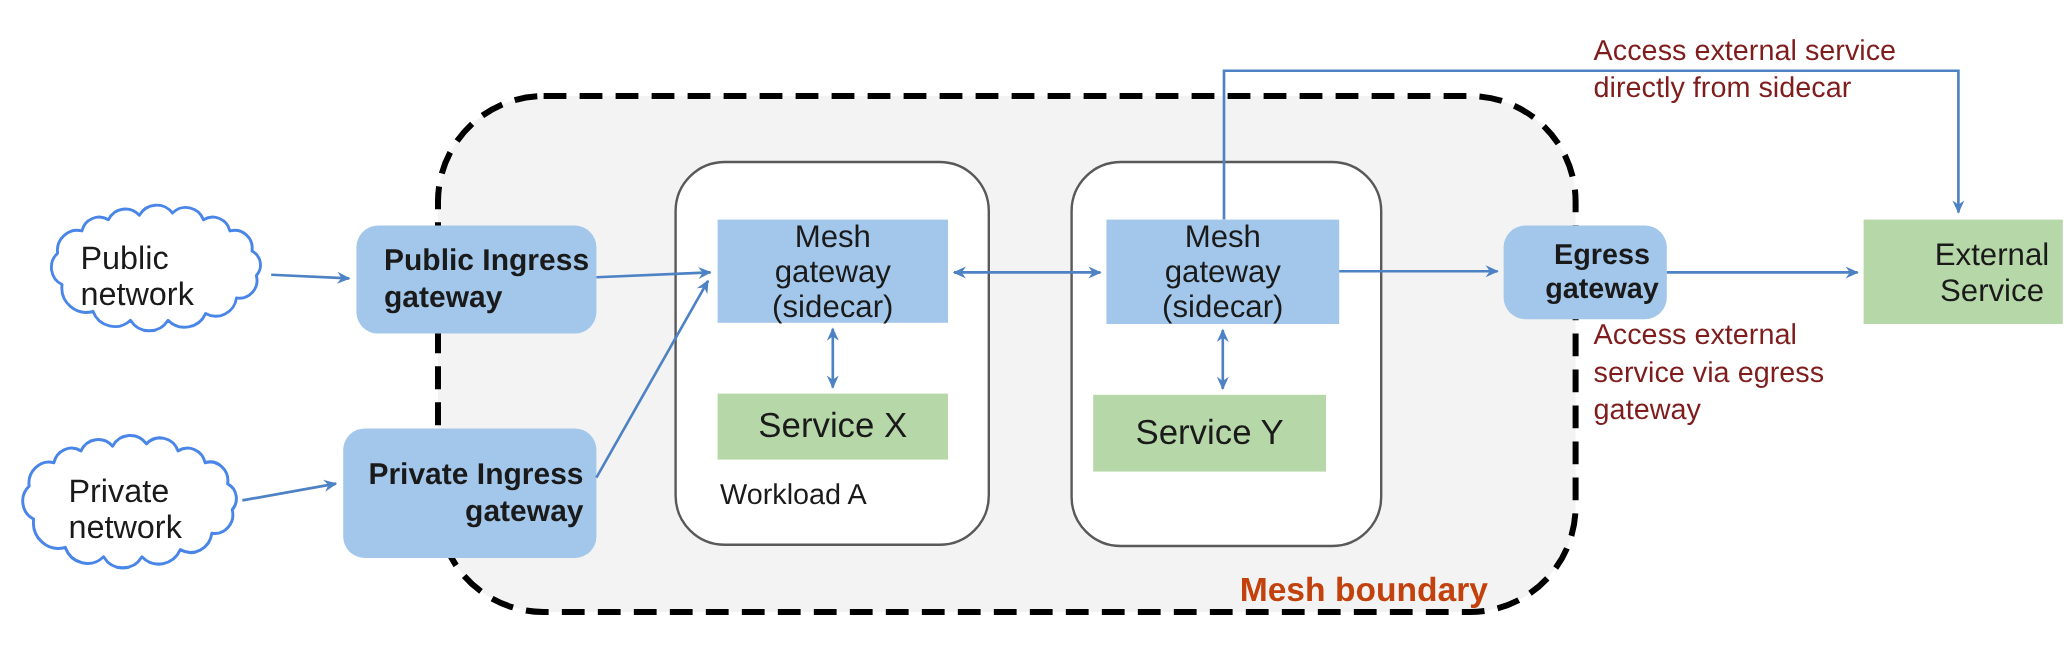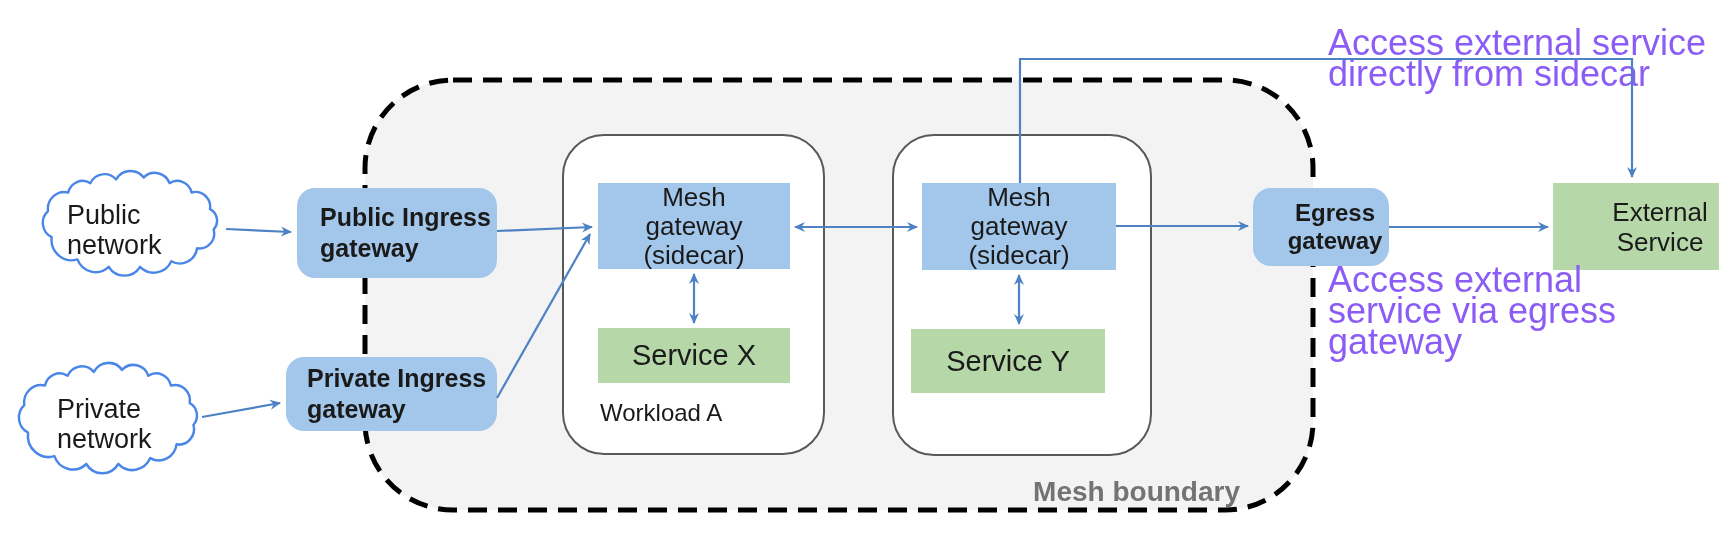--- a/index.html
+++ b/index.html
@@ -13,37 +13,37 @@
   .blue{background:#a3c7ea;}
   .green{background:#b6d7a8;}
   .rounded{border-radius:18px;font-weight:bold;}
   .workload{
     position:absolute;background:#ffffff;border:2px solid #595959;border-radius:42px;box-sizing:border-box;
   }
   .center{align-items:center;text-align:center;}
   .leftpad{align-items:flex-start;text-align:left;}
 
   .cloud-label{position:absolute;font-size:27px;line-height:30px;white-space:pre-line;}
-  .annotation{position:absolute;font-size:36px;line-height:31px;white-space:pre-line;color:#8b5cf6;}
+  .annotation{position:absolute;font-size:24px;line-height:31px;white-space:pre-line;color:#7f1d1d;}
 
   #public-ingress{left:297px;top:188px;width:200px;height:90px;padding-left:23px;font-size:25px;line-height:31px;}
-  #private-ingress{left:286px;top:357px;width:211px;height:74px;padding-left:21px;font-size:25px;line-height:31px;}
+  #private-ingress{left:286px;top:357px;width:211px;height:108px;padding-left:21px;font-size:25px;line-height:31px;text-align:right;}
   #workload-a{left:562px;top:134px;width:263px;height:321px;}
   #workload-b{left:892px;top:134px;width:260px;height:322px;}
   #mesh-gateway-a{left:598px;top:183px;width:192px;height:86px;font-size:26px;line-height:29px;}
   #mesh-gateway-b{left:922px;top:183px;width:194px;height:87px;font-size:26px;line-height:29px;}
   #service-x{left:598px;top:328px;width:192px;height:55px;font-size:29px;}
   #service-y{left:911px;top:329px;width:194px;height:64px;font-size:29px;}
   #workload-a-label{position:absolute;left:600px;top:399px;font-size:24px;}
   #workload-b-label{position:absolute;left:922px;top:399px;font-size:28px;}
   #egress-gateway{left:1253px;top:188px;width:136px;height:78px;font-size:24px;line-height:28px;padding-left:28px;}
   #external-service{left:1553px;top:183px;width:166px;height:87px;font-size:26px;line-height:30px;padding-left:48px;}
   #annotation-direct{left:1328px;top:27px;}
   #annotation-egress{left:1328px;top:264px;}
-  #mesh-boundary-label{position:absolute;left:990px;top:476px;width:250px;text-align:right;font-size:28px;font-weight:bold;color:#737373;}
+  #mesh-boundary-label{position:absolute;left:990px;top:476px;width:250px;text-align:right;font-size:28px;font-weight:bold;color:#c2410c;}
   #cloud-public-label{left:67px;top:200px;}
   #cloud-private-label{left:57px;top:394px;}
 </style>
 </head>
 <body>
 
 <div class="canvas">
 
   <svg class="layer" width="1727" height="543" viewBox="0 0 1727 543">
     <rect x="365" y="80" width="948" height="430" rx="88" ry="88" fill="#f3f3f3" stroke="#000000" stroke-width="5" stroke-dasharray="19 11"></rect>

